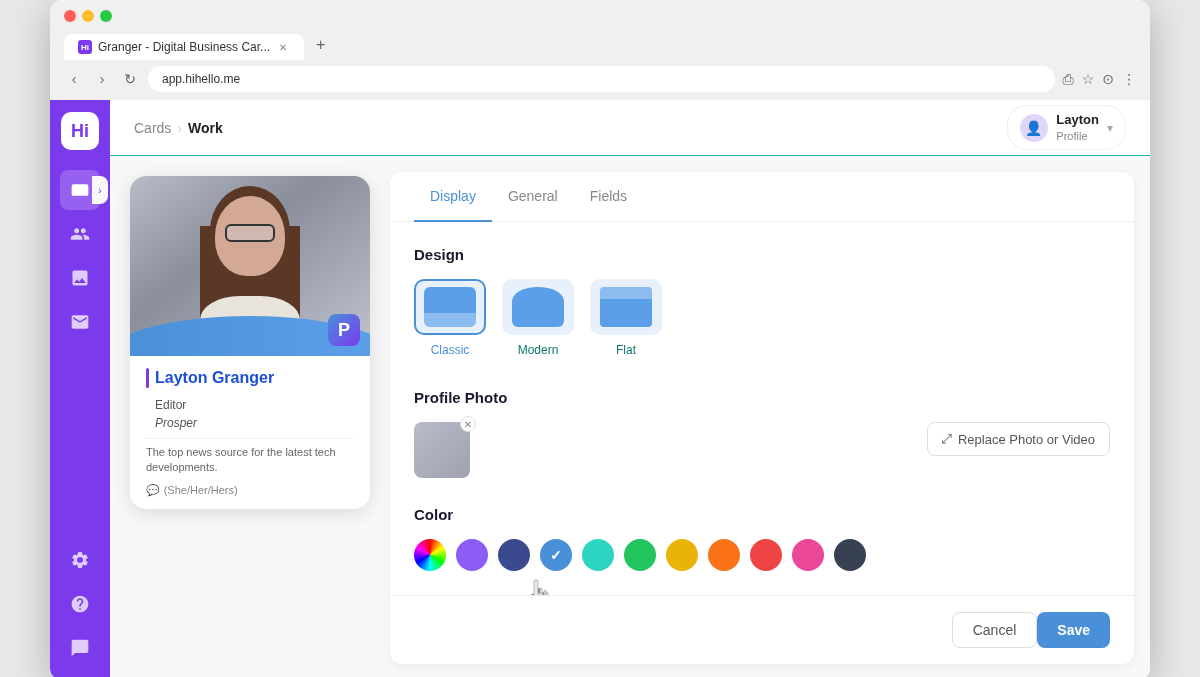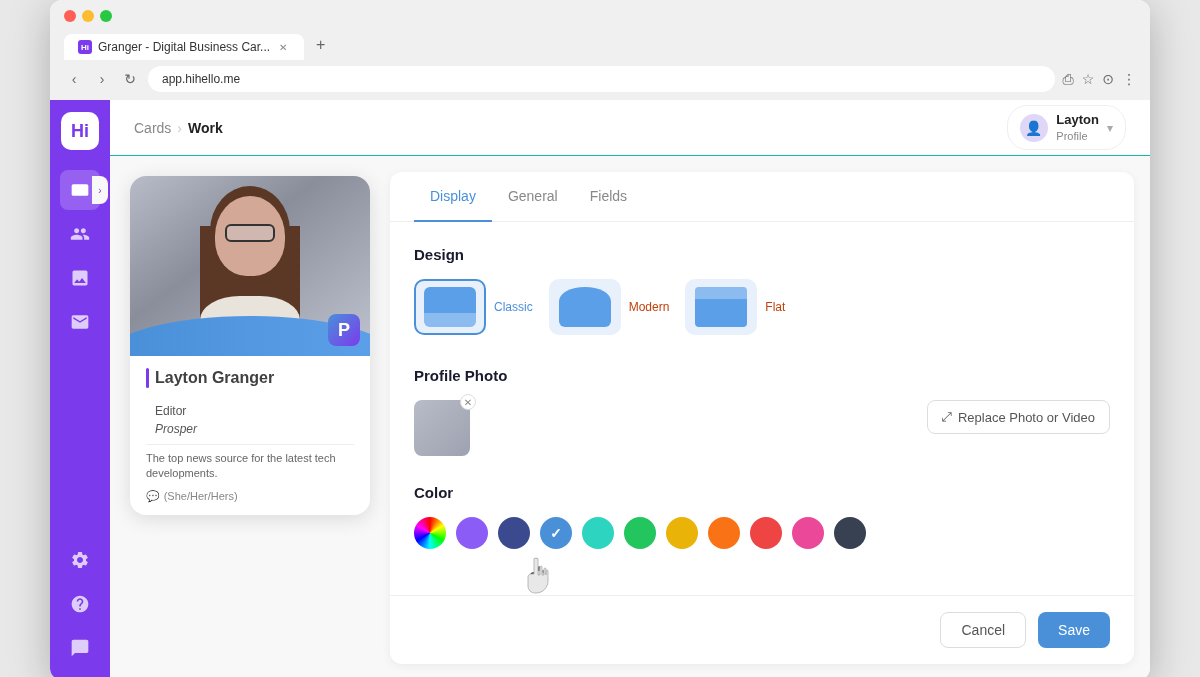--- a/index.html
+++ b/index.html
@@ -186,21 +186,21 @@
     }
     .card-logo-shape {
       width: 32px; height: 32px; background: linear-gradient(135deg, #4a90d9, #7c3aed);
       border-radius: 8px;
       display: flex; align-items: center; justify-content: center;
       color: white; font-size: 18px; font-weight: bold;
     }
     .card-body {
       padding: 12px 16px;
     }
-    .card-name { font-size: 16px; font-weight: 700; color: #404040; margin-bottom: 16px; display: flex; align-items: center; gap: 6px; }
+    .card-name { font-size: 16px; font-weight: 700; color: #1d4ed8; margin-bottom: 10px; display: flex; align-items: center; gap: 6px; }
     .card-name-bar { width: 3px; height: 20px; background: #7c3aed; border-radius: 2px; }
     .card-title { font-size: 12px; color: #555; margin-bottom: 4px; margin-left: 9px; }
     .card-company { font-size: 12px; font-style: italic; color: #555; margin-left: 9px; margin-bottom: 8px; }
     .card-divider { height: 1px; background: #eee; margin: 6px 0; }
     .card-bio { font-size: 11px; color: #666; line-height: 1.4; margin-bottom: 8px; }
     .card-pronouns { font-size: 11px; color: #888; display: flex; align-items: center; gap: 4px; }
     .card-pronouns-icon { color: #999; }
 
     
     .settings-panel {
@@ -246,37 +246,37 @@
       margin-bottom: 16px;
     }
 
     
     .design-options {
       display: flex;
       gap: 16px;
       margin-bottom: 32px;
     }
     .design-option {
-      display: flex; flex-direction: row; align-items: center; gap: 8px;
+      display: flex; flex-direction: column; align-items: center; gap: 8px;
       cursor: pointer;
     }
     .design-card {
       width: 72px; height: 56px;
       border-radius: 10px;
       border: 2px solid transparent;
       background: #e8f0fb;
       display: flex; align-items: center; justify-content: center;
       position: relative;
       overflow: hidden;
     }
     .design-option.selected .design-card {
       border-color: #4a90d9;
     }
     .design-option-label {
-      font-size: 12px; color: #c2410c;
+      font-size: 12px; color: #0f766e;
     }
     .design-option.selected .design-option-label {
       color: #4a90d9;
     }
 
     
     .design-classic .design-card {
       background: #e8f0fb;
     }
     .design-classic-inner {
@@ -355,32 +355,31 @@
     .color-swatch.rainbow {
       background: conic-gradient(red, yellow, lime, cyan, blue, magenta, red);
     }
 
     
     .settings-footer {
       padding: 16px 24px;
       border-top: 1px solid #eee;
       display: flex;
       justify-content: flex-end;
-      gap: 12px;
     }
     .btn-cancel {
       padding: 9px 20px; border-radius: 8px;
       border: 1px solid #ddd; background: #fff;
       font-size: 14px; color: #555; cursor: pointer;
     }
     .btn-save {
       padding: 9px 20px; border-radius: 8px;
       border: none; background: #4a90d9;
       font-size: 14px; color: #fff; cursor: pointer;
-      font-weight: 400;
+      font-weight: 700;
     }
 
     
     .person-photo {
       width: 100%; height: 180px;
       background: linear-gradient(to bottom right, #b8bcc8 0%, #8a8e9a 40%, #c0c4d0 100%);
       position: relative;
       overflow: hidden;
     }
     .person-head {

